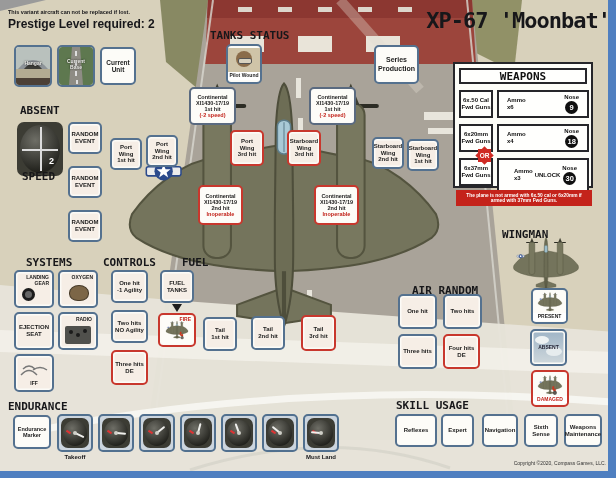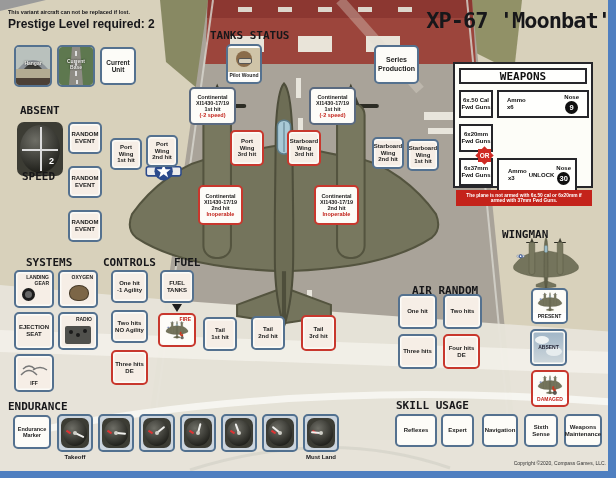--- a/index.html
+++ b/index.html
@@ -253,21 +253,21 @@
   </div>
 
   <div class="hdr" style="left:103px;top:256px">CONTROLS</div>
   <div class="box f6 pre" style="left:111px;top:270px;width:37px;height:33px">One hit
 -1 Agility</div>
   <div class="box f6 pre" style="left:111px;top:310px;width:37px;height:33px">Two hits
 NO Agility</div>
   <div class="box red f6 pre" style="left:111px;top:350px;width:37px;height:35px">Three hits
 DE</div>
 
-  <div class="hdr" style="left:174px;top:256px">FUEL</div>
+  <div class="hdr" style="left:182px;top:256px">FUEL</div>
   <div class="box f6 pre" style="left:160px;top:270px;width:34px;height:33px">FUEL
 TANKS</div>
   <div class="arrowdn" style="left:172px;top:304px"></div>
   <div class="box red white" style="left:158px;top:313px;width:38px;height:34px">
     <svg width="26" height="22" viewBox="-170 -150 340 300">
       <use href="#plane-sym"></use>
       <path d="M40,30 Q70,0 60,60 Q95,40 80,95 Q45,85 35,60 Z" fill="#c63a22"></path>
       <circle cx="70" cy="105" r="22" fill="#55504a" opacity="0.85"></circle>
     </svg>
     <span class="abs f5 redtx" style="top:2px;right:3px">FIRE</span>
@@ -282,24 +282,32 @@
       <span class="f6 pre" style="text-align:left">Ammo
 x6</span>
       <span class="nosewrap">
           <span class="f6">Nose</span>
         <span class="nosec">9</span>
         </span>
     </div>
 
     <div class="wcell f6 pre" style="left:4px;top:60px;width:34px;height:28px">6x20mm
 Fwd Guns</div>
+    <div class="wcell" style="left:42px;top:60px;width:92px;height:28px;justify-content:space-between;padding:0 8px">
+      <span class="f6 pre" style="text-align:left">Ammo
+x4</span>
+      <span class="nosewrap">
+          <span class="f6">Nose</span>
+        <span class="nosec">18</span>
+        </span>
+    </div>
 
     <div class="wcell f6 pre" style="left:4px;top:94px;width:34px;height:28px">6x37mm
 Fwd Guns</div>
-    <div class="wcell" style="left:42px;top:94px;width:80px;height:28px;padding:15px">
+    <div class="wcell" style="left:42px;top:94px;width:92px;height:28px;padding:15px">
       <span class="f6 pre" style="width:28px;text-align:left;padding-left:5px;box-sizing:border-box">Ammo
 x3</span>
       <span class="f6" style="width:30px;align-self:stretch;display:flex;align-items:center;justify-content:center;border-left:2px dotted #333;border-right:2px dotted #333">UNLOCK</span>
       <span class="nosewrap" style="flex:1">
           <span class="f6">Nose</span>
         <span class="nosec">30</span>
         </span>
     </div>
 
     <div class="orb">

